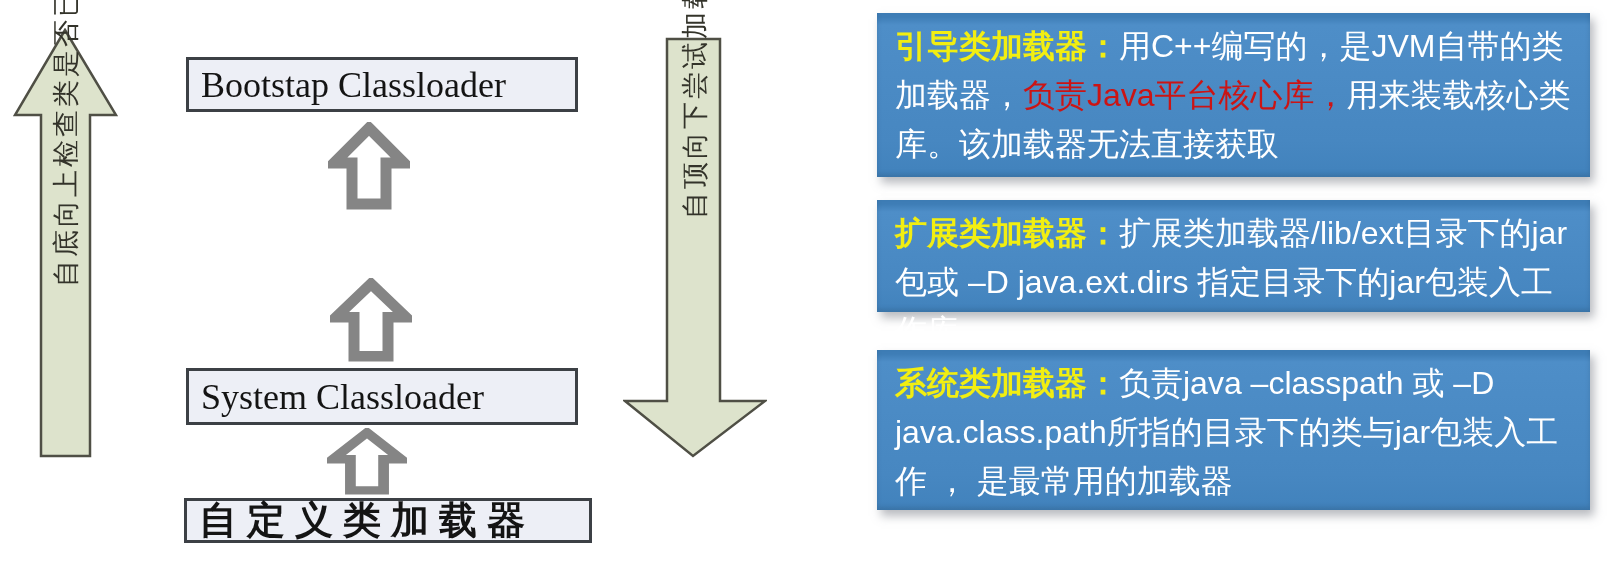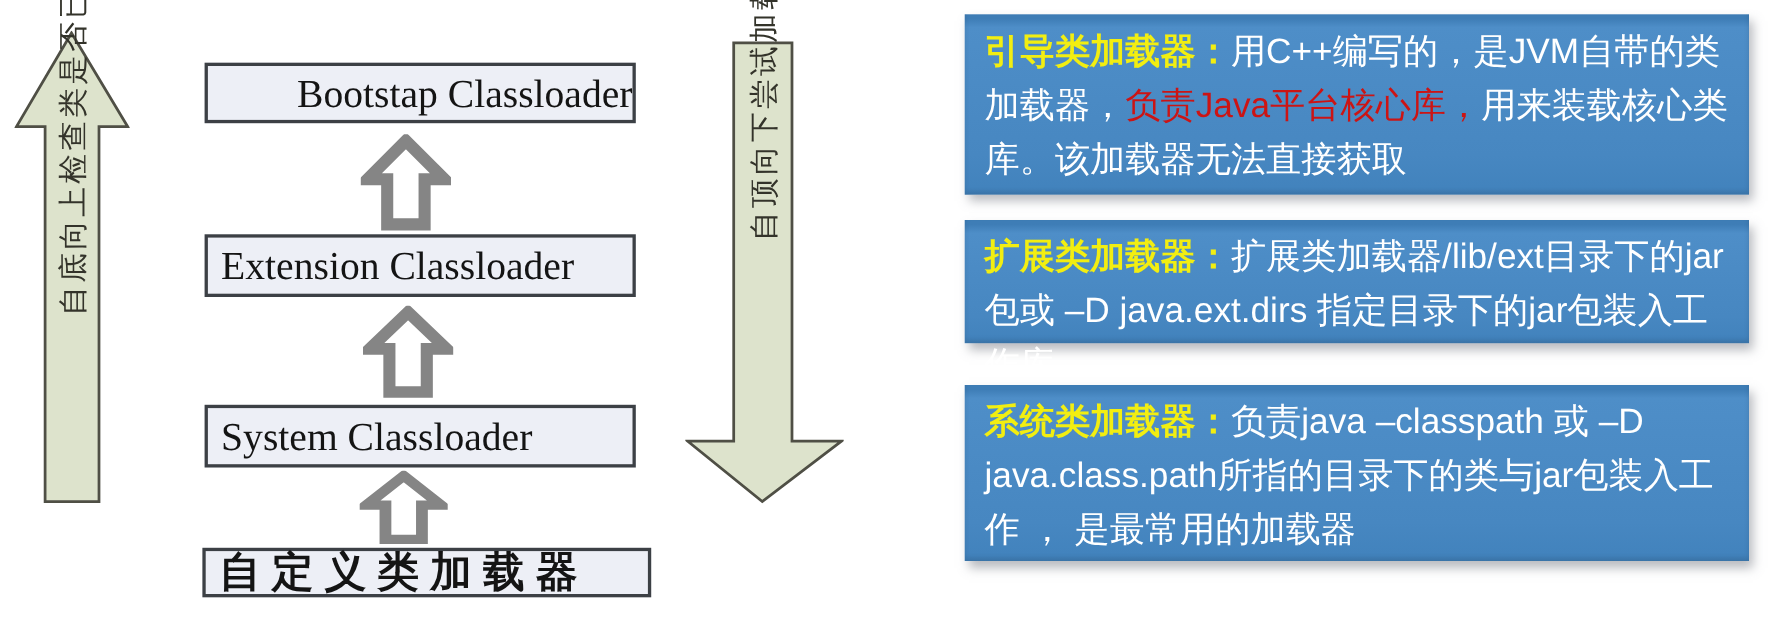--- a/index.html
+++ b/index.html
@@ -16,21 +16,21 @@
     left:186px;width:392px;
     background:#edeff6;
     border:3px solid #3c4045;
     box-sizing:border-box;
     display:flex;align-items:center;
     padding-left:12px;
     font-family:"Liberation Serif","DejaVu Serif",serif;
     font-size:36px;color:#141414;
     white-space:nowrap;
   }
-  .cl-box.b1{top:57px;height:55px;justify-content:flex-end;}
+  .cl-box.b1{top:57px;height:55px;}
   .cl-box.b2{top:213px;height:57px;}
   .cl-box.b3{top:368px;height:57px;}
   .cl-box.b4{top:498px;height:45px;left:184px;width:408px;
     font-weight:bold;font-size:38px;letter-spacing:10px;}
   .flow-arrow{position:absolute;}
   .flow-arrow.f1{left:328px;top:122px;}
   .flow-arrow.f2{left:330px;top:278px;}
   .flow-arrow.f3{left:327px;top:428px;}
   
   .big-arrow{position:absolute;}
@@ -76,23 +76,20 @@
       <polygon points="52,2 103,87 77,87 77,428 28,428 28,87 2,87" fill="#dde3cc" stroke="#4f4f45" stroke-width="2.5" stroke-linejoin="miter"></polygon>
     </svg>
   </div>
   <div class="varrow-label lft">
     <span>自底向上检查类是否已装载</span>
   </div>
 
   <div class="cl-box b1">
     <span>Bootstap Classloader</span>
   </div>
-  <div class="cl-box b2">
-    <span>Extension Classloader</span>
-  </div>
   <div class="cl-box b3">
     <span>System Classloader</span>
   </div>
   <div class="cl-box b4">
     <span>自定义类加载器</span>
   </div>
 
   <div class="flow-arrow f1">
     <svg width="82" height="88" viewBox="0 0 82 88">
       <polygon points="41,6 76,41 58,41 58,82 24,82 24,41 6,41" fill="#ffffff" stroke="#858585" stroke-width="11" stroke-linejoin="miter"></polygon>

